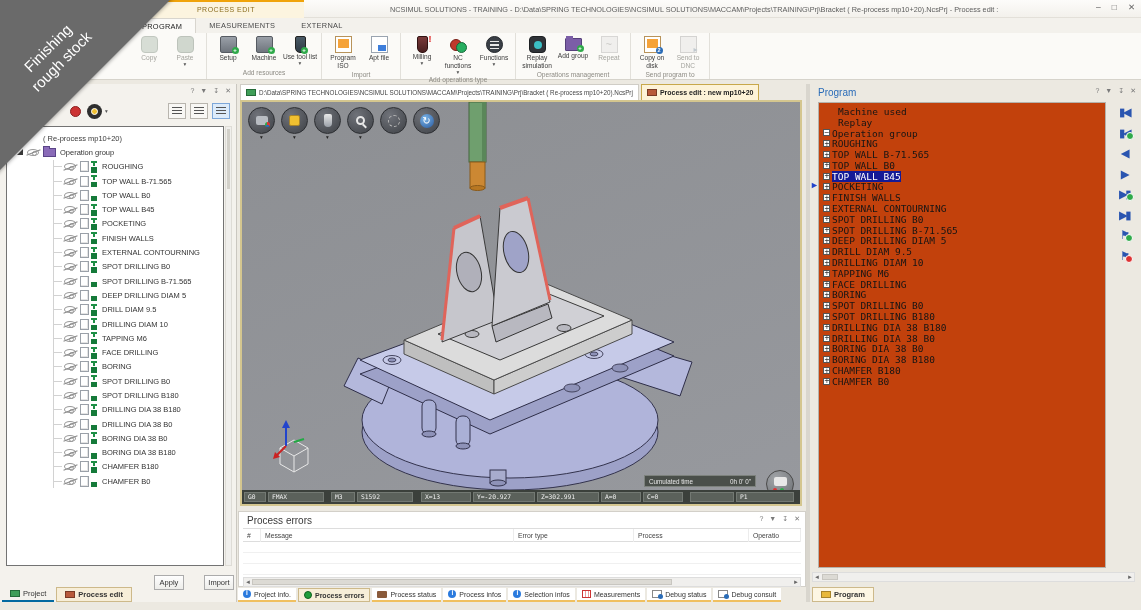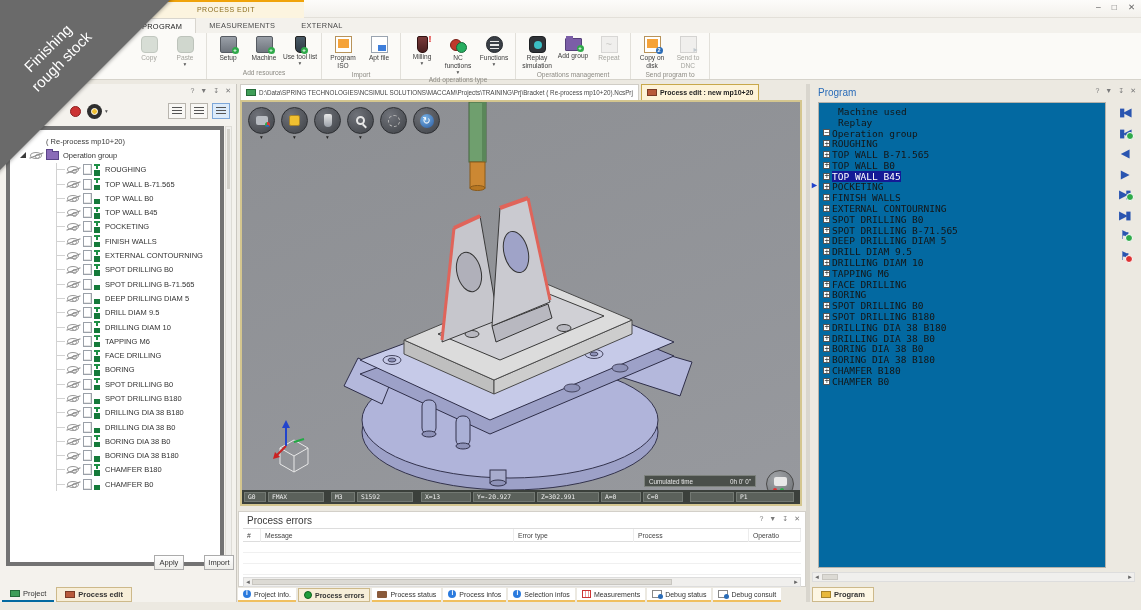--- a/index.html
+++ b/index.html
@@ -86,21 +86,21 @@
   .target-btn { width:15px; height:15px; border-radius:50%; background:#2e2e2e; margin-left:6px; position:relative; }
   .target-btn::before { content:""; position:absolute; left:4px; top:4px; width:5px; height:5px; border-radius:50%;
     background:#f0c030; border:1px solid #fff; }
   .ltb .caret { margin-left:3px; }
   .viewbtns { margin-left:auto; display:flex; gap:4px; }
   .vbtn { width:18px; height:16px; border:1px solid #b8b5ae; background:#f8f7f4; display:flex;
     align-items:center; justify-content:center; }
   .vbtn i { width:10px; height:8px; background:repeating-linear-gradient(#555 0 1px, transparent 1px 3px); }
   .vbtn.active { background:#dcebfa; border-color:#7da7d9; }
   .tree { position:absolute; left:6px; right:12px; top:42px; bottom:36px; background:#fff;
-    border:4px solid #737373; font-size:7.5px; overflow:hidden; padding-top:4px; }
+    border:1px solid #737373; font-size:7.5px; overflow:hidden; padding-top:4px; }
   .lscroll { position:absolute; right:4px; top:42px; bottom:36px; width:7px; background:#f0efec; border:1px solid #dedcd6; }
   .lscroll i { position:absolute; left:1px; right:1px; top:2px; height:60px; background:#d2d0c9; }
   .trow { height:14.3px; display:flex; align-items:center; white-space:nowrap; }
   .r1 { padding-left:36px; color:#3a3a3a; }
   .r2 { padding-left:24px; }
   .warn { width:7px; height:9px; background:#e8c84a; border:1px solid #a8862a; margin-right:4px; flex:none; }
   .sel-lbl { background:#cde7fb; border:1px solid #86b7e3; padding:0 2px; }
   .grow { padding-left:10px; }
   .exp { width:0; height:0; border-bottom:6px solid #3a3a3a; border-left:6px solid transparent; margin-right:4px; flex:none; }
   .folder { width:13px; height:9px; background:#8a6bb8; border:1px solid #5a4488; position:relative; margin-right:4px; flex:none; }
@@ -111,21 +111,21 @@
   .titems { margin-left:46px; border-left:1px solid #d2d2d2; padding-left:0; }
   .titems .trow::before { content:""; width:8px; height:1px; background:#d2d2d2; flex:none; margin-right:2px; }
   .dic { width:9px; height:11px; background:#fff; border:1px solid #9aa0a8; box-shadow:inset -1px -1px 0 #e4e4e4; flex:none; }
   .marks { width:7px; height:12px; position:relative; flex:none; margin:0 4px 0 2px; }
   .marks .sq { position:absolute; left:0; bottom:0; width:5.5px; height:5.5px; background:#157a3a; }
   .marks .tf { display:none; position:absolute; left:0; top:0; width:6px; height:5px; }
   .marks .tf::before { content:""; position:absolute; left:0; top:0; width:6px; height:2px; background:#1d8f45; }
   .marks .tf::after { content:""; position:absolute; left:2px; top:2px; width:2px; height:3px; background:#1d8f45; }
   .marks .tf.show { display:block; }
   .lbtn { position:absolute; height:15px; width:30px; background:linear-gradient(#fefefe,#ededea);
-    border:1px solid #ababab; font-size:7.5px; text-align:center; line-height:13px; bottom:32px; }
+    border:1px solid #ababab; font-size:7.5px; text-align:center; line-height:13px; bottom:12px; }
   .apply { right:52px; } .cancel { right:2px; }
   .bl-tabs { position:absolute; left:2px; top:587px; display:flex; gap:2px; z-index:5; }
   .btab { display:inline-flex; align-items:center; gap:3px; font-size:7.5px; padding:2px 8px; color:#333; background:#f4f2ed; }
   .btab.underline { border-bottom:2px solid #0369a1; }
   .btab.active { background:#f7eed8; border:1px solid #cdb98a; font-weight:bold; }
   .fold-g { width:10px; height:7px; background:#3f9e58; border:1px solid #246a38; position:relative; flex:none; }
   .fold-r { width:10px; height:7px; background:#b85a3a; border:1px solid #7a3а24; border:1px solid #7a3a24; flex:none; }
   .fold-y { width:10px; height:7px; background:#e8b83a; border:1px solid #a8842a; flex:none; }
 
   
@@ -188,21 +188,21 @@
   .eicn.greendot { width:8px; height:8px; border-radius:50%; background:#1f9d3a; border:1px solid #10611f; }
   .eicn.machine { width:10px; height:7px; background:#8a5a3a; border-radius:1px; }
   .eicn.ruler { width:9px; height:8px; border:1px solid #c33; background:repeating-linear-gradient(90deg,#fff 0 2px,#e99 2px 3px); }
   .eicn.debug { width:10px; height:8px; border:1px solid #888; background:#fff; position:relative; }
   .eicn.debug::after { content:""; position:absolute; right:-2px; bottom:-2px; width:5px; height:5px; border-radius:50%; background:#2a6cb8; }
 
   
   .splitter { position:absolute; left:806px; top:84px; width:4px; height:518px; background:#d9d6ce; }
   .right-panel { position:absolute; left:810px; top:84px; width:331px; height:518px; }
   .right-panel .panel-title { color:#2a6cb8; }
-  .plist { position:absolute; left:8px; top:18px; width:288px; bottom:34px; background:#0369a1; border:1px solid #b5b2ab;
+  .plist { position:absolute; left:8px; top:18px; width:288px; bottom:34px; background:#c2410c; border:1px solid #b5b2ab;
     font-family:"DejaVu Sans Mono",monospace; font-size:9.5px; color:#151515; padding:3px 0 0 3px; overflow:hidden; }
   .prow { height:10.8px; display:flex; align-items:center; white-space:pre; }
   .prow.static { padding-left:16px; }
   .pbox { width:7px; height:7px; border:1px solid #555; background:#fff; position:relative; flex:none; margin:0 2px 0 1px; }
   .pbox::before { content:"+"; position:absolute; left:-0.5px; top:-2.5px; width:7px; text-align:center; font-size:8px; color:#333; }
   .pbox.minus::before { content:"−"; }
   .prow.selected .plabel { background:#141a96; color:#fff; }
   .sel-arrow { position:absolute; left:0px; top:96px; color:#2244cc; font-size:9px; z-index:4; }
   .ptoolbar { position:absolute; right:3px; top:22px; width:26px; display:flex; flex-direction:column; gap:8.5px; align-items:center; }
   .picon { color:#2a55b0; font-size:11.5px; line-height:12px; position:relative; letter-spacing:-2.5px; padding-right:2px; }
@@ -214,20 +214,21 @@
   .phscroll .la { position:absolute; left:1px; top:1px; } .phscroll .ra { position:absolute; right:1px; top:1px; }
   .phscroll .th { position:absolute; left:9px; top:1px; width:16px; height:6px; background:#dcdad4; border:1px solid #c8c6c0; }
   .ptab { position:absolute; left:812px; top:587px; display:inline-flex; align-items:center; gap:3px; font-size:7.5px;
     padding:2px 8px; background:#fdf6e3; border:1px solid #cdb98a; font-weight:bold; z-index:5; }
 </style>
 </head>
 <body>
 
 <div class="titlebar">
   <div class="contextual">PROCESS EDIT</div>
+  <div class="wtitle">NCSIMUL SOLUTIONS - TRAINING - D:\Data\SPRING TECHNOLOGIES\NCSIMUL SOLUTIONS\MACCAM\Projects\TRAINING\Prj\Bracket ( Re-process mp10+20).NcsPrj - Process edit :</div>
   <div class="winctl">
     <span>–</span>
     <span>□</span>
     <span>✕</span>
   </div>
 </div>
 <div class="helpbtn">?</div>
 
 <div class="tabrow">
   <div class="tabs-inner">

